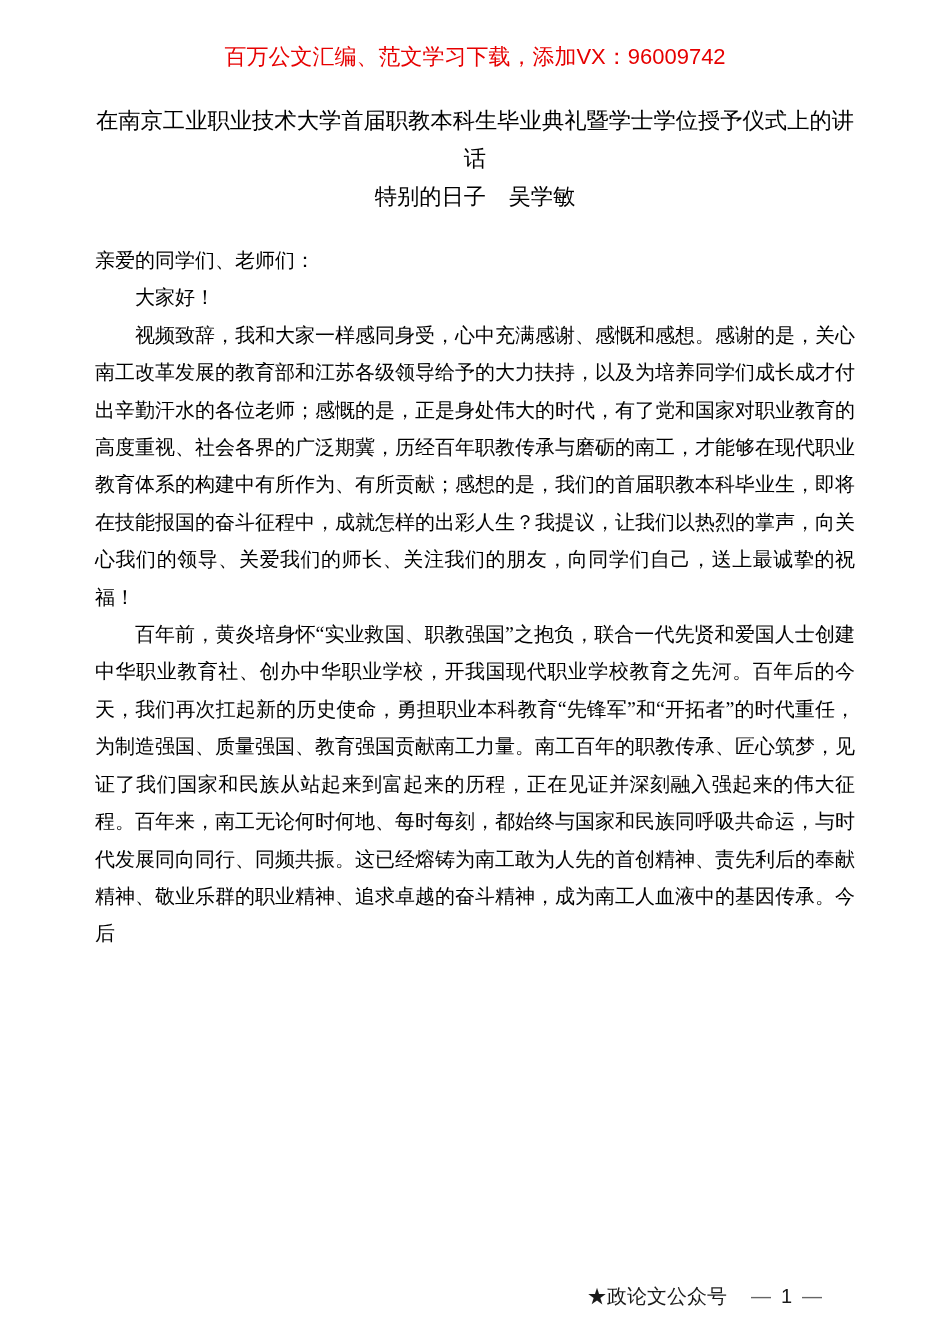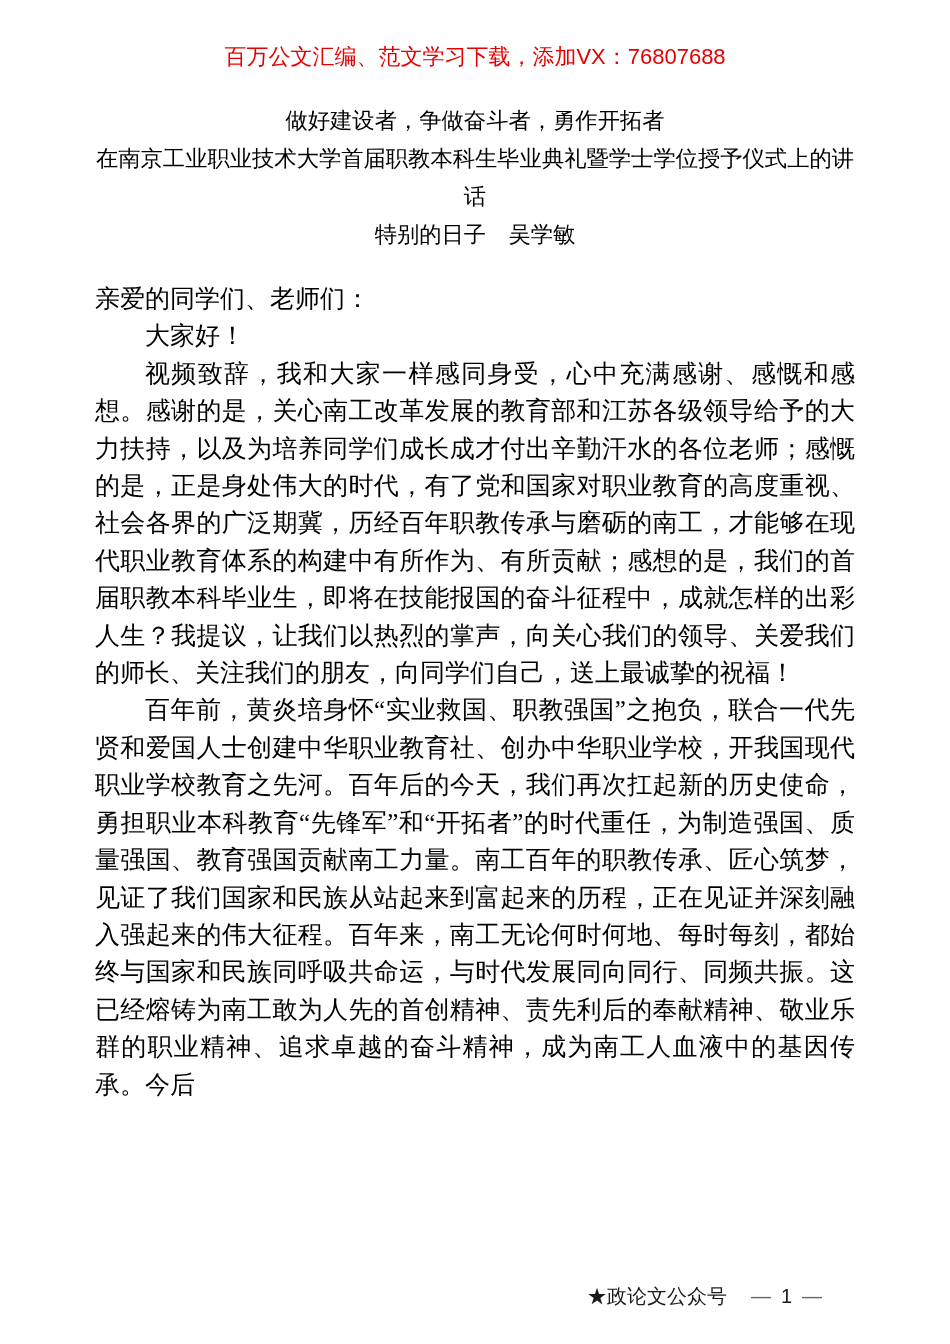--- a/index.html
+++ b/index.html
@@ -40,21 +40,21 @@
     font-size: 22.3px;
     font-weight: normal;
   }
   .doc-author, .doc-date {
     font-size: 22.3px;
     line-height: 38px;
     text-align: center;
   }
   .doc-body {
     margin-top: 26px;
-    font-size: 25px;
+    font-size: 20px;
     line-height: 37.4px;
     text-align: justify;
     text-justify: inter-ideograph;
   }
   .doc-body p {
     margin: 0;
     padding: 0;
   }
   .doc-body p.indent {
     text-indent: 2em;
@@ -80,24 +80,23 @@
   .page-footer .pagenum {
     color: #1a1a1a;
   }
 </style>
 </head>
 <body>
 
 <div class="page">
   <div class="content">
 
-    <div class="promo">百万公文汇编、范文学习下载，添加VX：76807688</div>
+    <div class="promo">百万公文汇编、范文学习下载，添加VX：96009742</div>
 
     <div class="heading-block">
-      <h1>做好建设者，争做奋斗者，勇作开拓者</h1>
       <h2>在南京工业职业技术大学首届职教本科生毕业典礼暨学士学位授予仪式上的讲话</h2>
       <div class="doc-author">特别的日子　吴学敏</div>
     </div>
 
     <div class="doc-body">
       <p>亲爱的同学们、老师们：</p>
       <p class="indent">大家好！</p>
       <p class="indent">视频致辞，我和大家一样感同身受，心中充满感谢、感慨和感想。感谢的是，关心南工改革发展的教育部和江苏各级领导给予的大力扶持，以及为培养同学们成长成才付出辛勤汗水的各位老师；感慨的是，正是身处伟大的时代，有了党和国家对职业教育的高度重视、社会各界的广泛期冀，历经百年职教传承与磨砺的南工，才能够在现代职业教育体系的构建中有所作为、有所贡献；感想的是，我们的首届职教本科毕业生，即将在技能报国的奋斗征程中，成就怎样的出彩人生？我提议，让我们以热烈的掌声，向关心我们的领导、关爱我们的师长、关注我们的朋友，向同学们自己，送上最诚挚的祝福！</p>
       <p class="indent">百年前，黄炎培身怀“实业救国、职教强国”之抱负，联合一代先贤和爱国人士创建中华职业教育社、创办中华职业学校，开我国现代职业学校教育之先河。百年后的今天，我们再次扛起新的历史使命，勇担职业本科教育“先锋军”和“开拓者”的时代重任，为制造强国、质量强国、教育强国贡献南工力量。南工百年的职教传承、匠心筑梦，见证了我们国家和民族从站起来到富起来的历程，正在见证并深刻融入强起来的伟大征程。百年来，南工无论何时何地、每时每刻，都始终与国家和民族同呼吸共命运，与时代发展同向同行、同频共振。这已经熔铸为南工敢为人先的首创精神、责先利后的奉献精神、敬业乐群的职业精神、追求卓越的奋斗精神，成为南工人血液中的基因传承。今后</p>
     </div>

